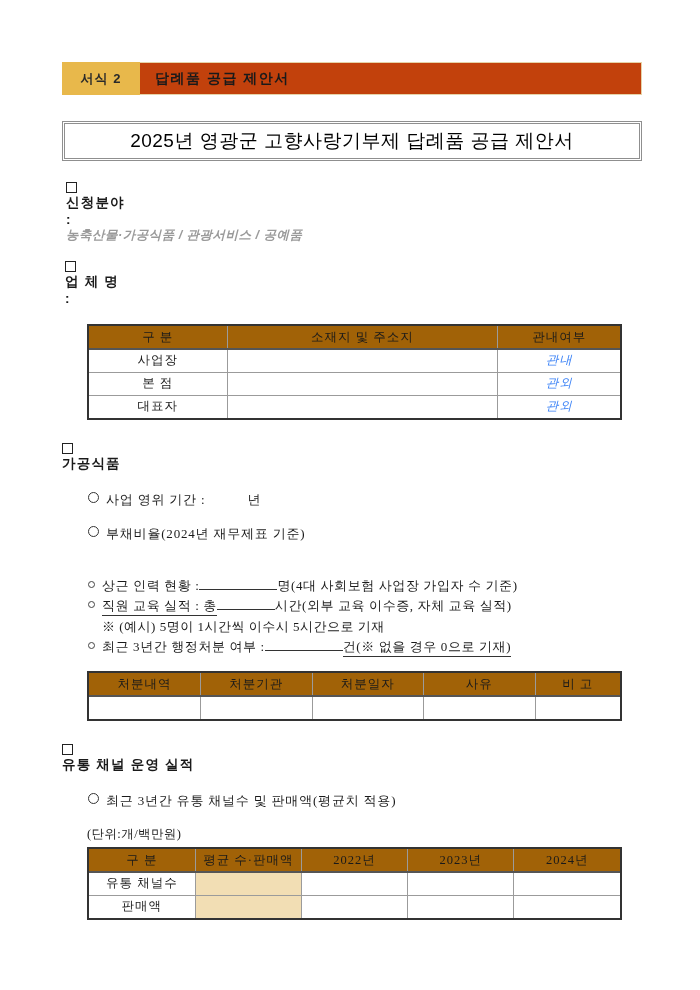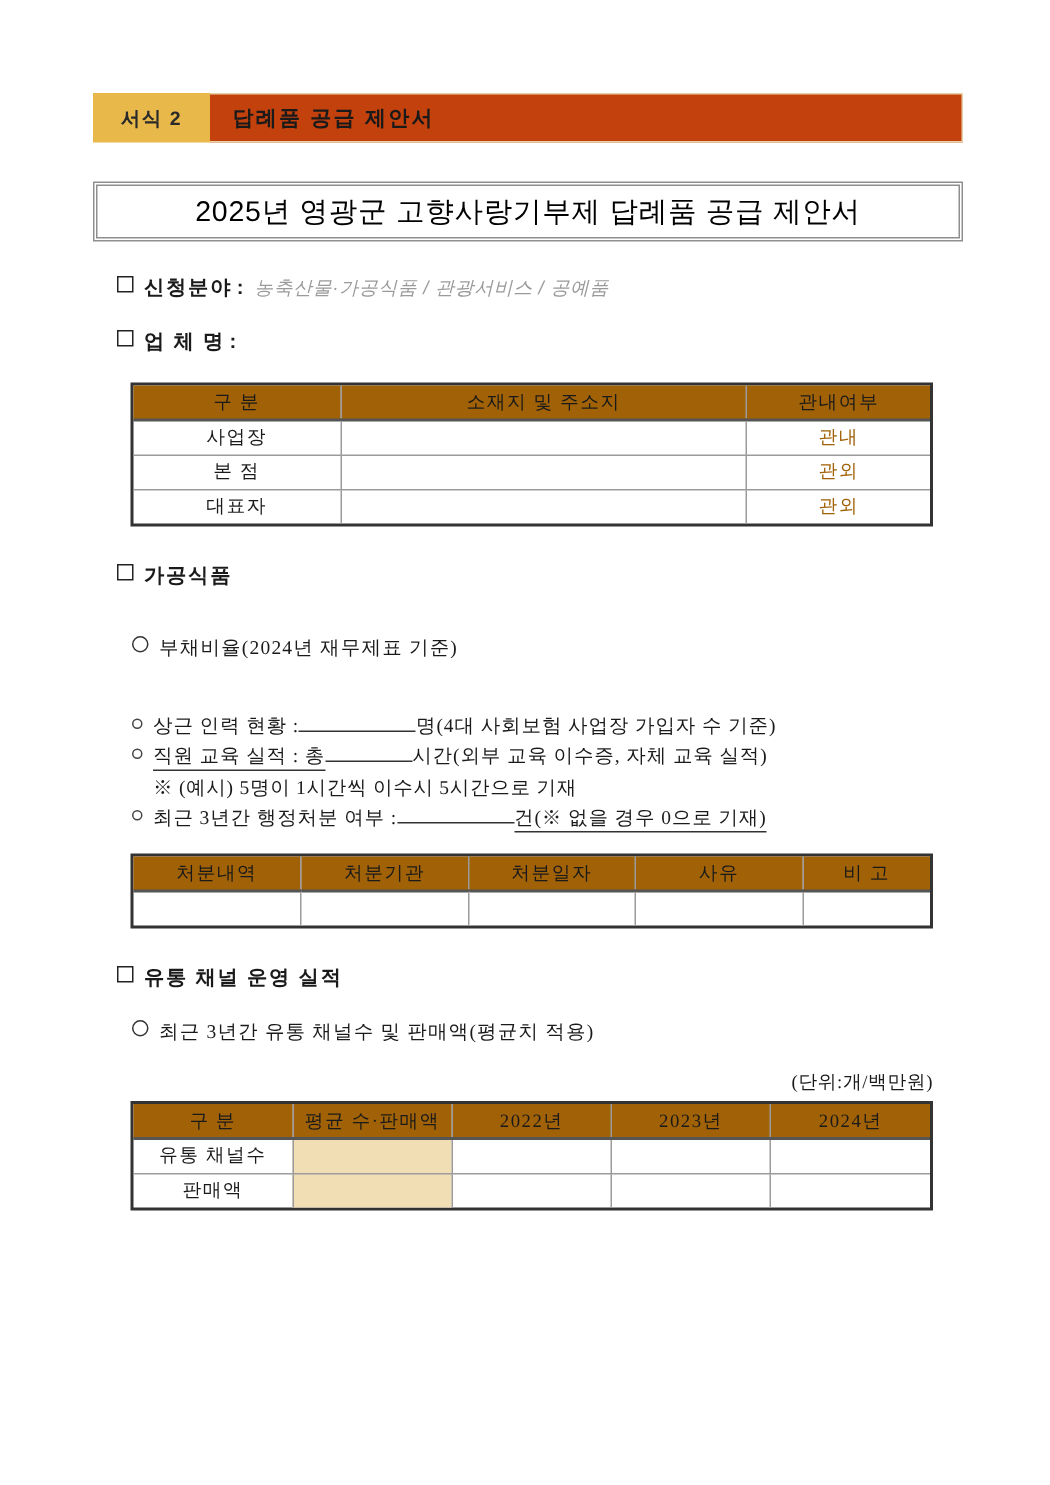--- a/index.html
+++ b/index.html
@@ -79,36 +79,37 @@
     letter-spacing: 0.5px;
     color: #000;
   }
 
   
   .sec {
     font-family: "Liberation Sans", "DejaVu Sans", sans-serif;
     font-weight: bold;
     font-size: 13.5px;
     letter-spacing: 1.2px;
-    margin: 0 0 6px 16px;
+    margin: 0 0 6px 0;
     display: flex;
     align-items: baseline;
+    flex-direction: column;
   }
   .sec .sq {
     display: inline-block;
     width: 9px;
     height: 9px;
     border: 1.3px solid #222;
     margin-right: 7px;
     flex: none;
     position: relative;
     top: -1px;
   }
   .sec .hint {
-    font-weight: normal;
+    font-weight: bold;
     font-style: italic;
     font-size: 12.5px;
     color: #9a9a9a;
     letter-spacing: 0.5px;
     margin-left: 4px;
   }
   .sec .colon { margin: 0 2px 0 3px; font-weight: bold; }
 
   .sub {
     font-size: 13px;
@@ -193,33 +194,34 @@
   .tbl-wrap { border: 2px solid #333; width: 535px; margin-left: 25px; box-sizing: border-box; }
   .tbl-wrap table.doc { border: none; width: 100%; margin-left: 0; }
   .tbl-wrap table.doc td:first-child,
   .tbl-wrap table.doc th:first-child { border-left: none; }
   .tbl-wrap table.doc td:last-child,
   .tbl-wrap table.doc th:last-child { border-right: none; }
   .tbl-wrap table.doc tr:first-child th { border-top: none; }
   .tbl-wrap table.doc tr:last-child td { border-bottom: none; }
 
   .cell-gray-it {
-    color: #a16207;
+    color: #3b82f6;
+    font-style: italic;
     font-size: 12px;
   }
   .cell-right {
     text-align: right;
     padding-right: 6px;
   }
   .hl { background: #f2deb4; }
 
   .unit-note {
     width: 535px;
     margin-left: 25px;
-    text-align: right;
+    text-align: left;
     font-size: 12.5px;
     letter-spacing: 0.4px;
     margin-bottom: 4px;
   }
   .tall td, .tall th { height: 30px; }
 </style>
 </head>
 <body>
 
 <div id="page">
@@ -287,20 +289,26 @@
 
     <div class="spacer-lg"></div>
 
     <div class="sec">
       <span class="sq"></span>
       <span>가공식품</span>
     </div>
 
     <div class="spacer-sm"></div>
 
+    <div class="sub">
+      <span class="circ"></span>
+      <span>사업 영위 기간 :</span>
+      <span style="display:inline-block;width:42px"></span>
+      <span>년</span>
+    </div>
 
     <div class="spacer-sm"></div>
 
     <div class="sub">
       <span class="circ"></span>
       <span>부채비율(2024년 재무제표 기준)</span>
     </div>
 
     <div class="spacer-sm"></div>
 

